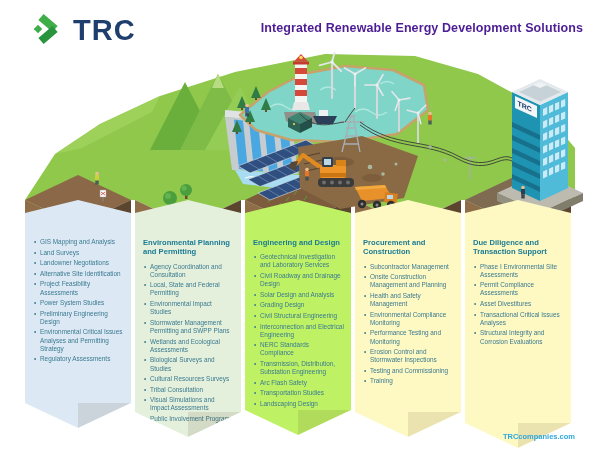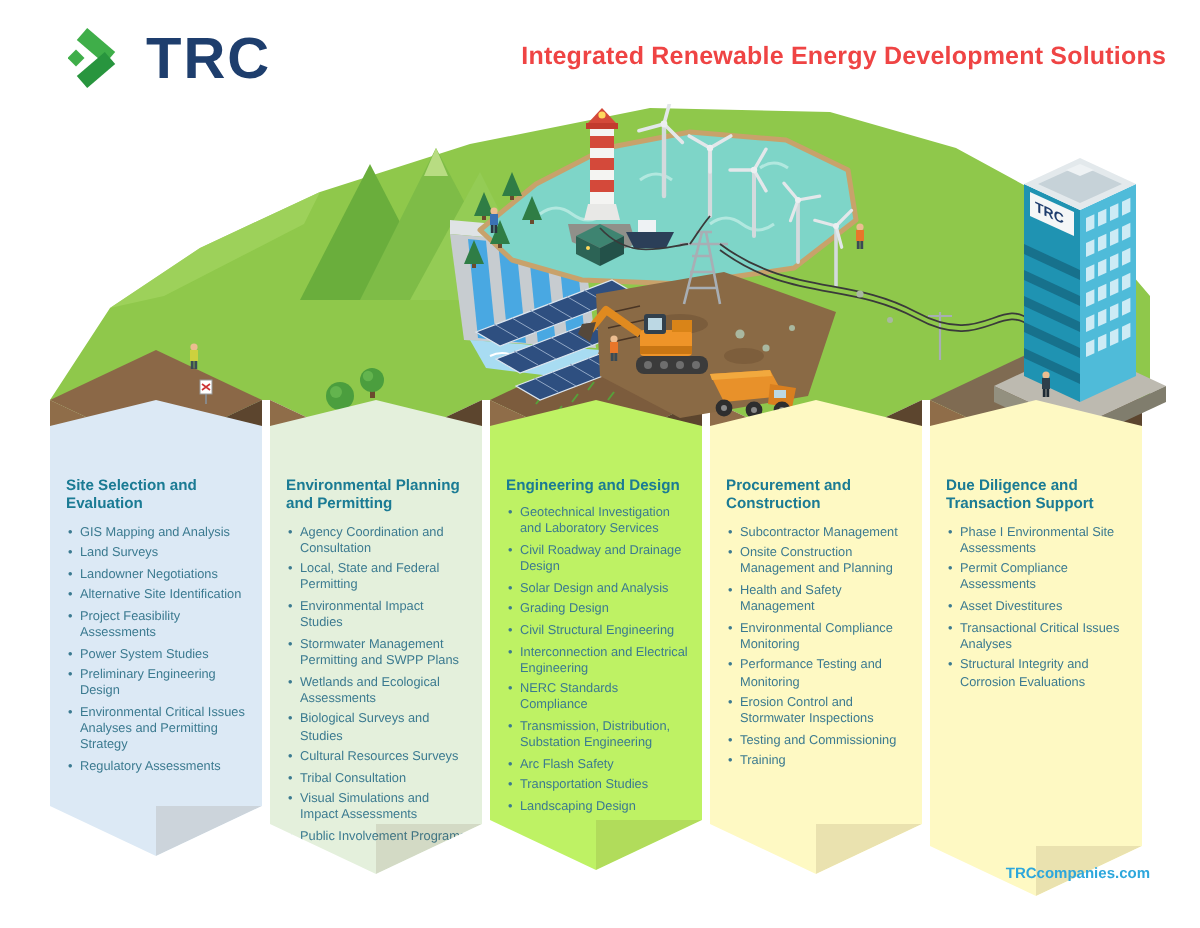--- a/index.html
+++ b/index.html
@@ -4,21 +4,21 @@
 <style>
   html,body{margin:0;padding:0;}
   body{width:600px;height:464px;background:#ffffff;position:relative;overflow:hidden;
        font-family:"Liberation Sans",sans-serif;}
   .page{position:absolute;inset:0;}
 
   
   .logo{position:absolute;left:34px;top:13px;display:flex;align-items:center;gap:5px;}
   .logo-text{font-size:29px;font-weight:bold;color:#1e3e6d;letter-spacing:1px;line-height:1;}
   .page-title{position:absolute;right:17px;top:21px;margin:0;font-size:12.5px;font-weight:bold;
-              color:#ef4444;letter-spacing:.1px;}
+              color:#4c1d95;letter-spacing:.1px;}
 
   
   .illustration{position:absolute;left:0;top:52px;width:600px;height:200px;}
   .illustration svg{display:block;width:600px;height:200px;}
 
   
   .column{position:absolute;top:200px;width:106px;box-sizing:border-box;
           padding:38px 7px 28px 8px;
           clip-path:polygon(0 13px,50% 0,100% 13px,100% calc(100% - 25px),50% 100%,0 calc(100% - 25px));}
   .column::after{content:'';position:absolute;right:0;bottom:0;width:50%;height:25px;
@@ -357,21 +357,20 @@
             <rect x="305" y="119" width="4" height="5.5" fill="#e8762a"></rect>
             <rect x="305.4" y="124.5" width="1.4" height="4" fill="#3a4a55"></rect>
             <rect x="307.2" y="124.5" width="1.4" height="4" fill="#3a4a55"></rect>
           </g>
       </g>
     </svg>
   </div>
 
   <main id="columns">
       <section class="column col-0" style="background: rgb(220, 233, 245);">
-        <h2>Site Selection and Evaluation</h2>
         <ul>
           <li>GIS Mapping and Analysis</li>
           <li>Land Surveys</li>
           <li>Landowner Negotiations</li>
           <li>Alternative Site Identification</li>
           <li>Project Feasibility Assessments</li>
           <li>Power System Studies</li>
           <li>Preliminary Engineering Design</li>
           <li>Environmental Critical Issues Analyses and Permitting Strategy</li>
           <li>Regulatory Assessments</li>

